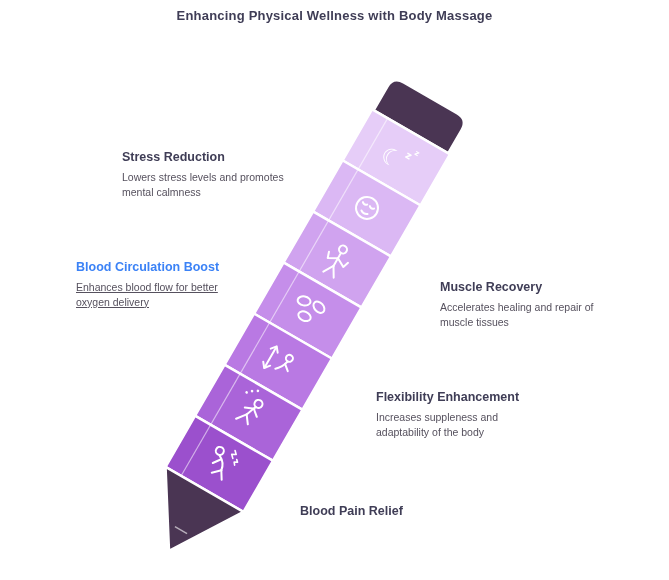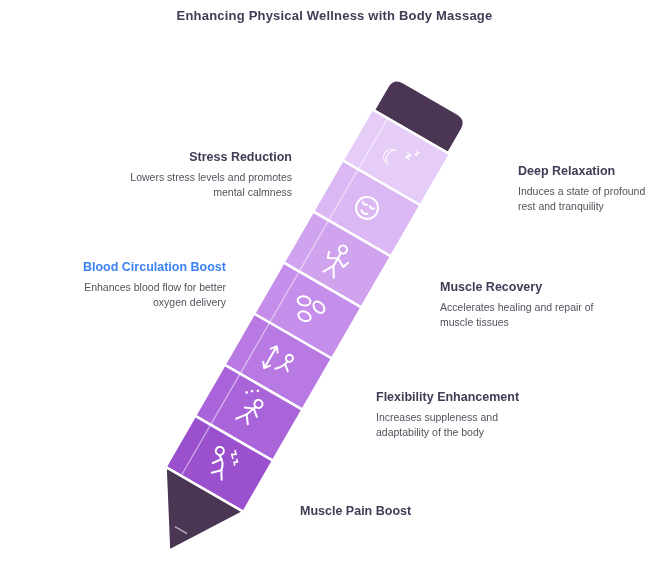--- a/index.html
+++ b/index.html
@@ -20,21 +20,21 @@
   }
   .pencil-wrap{
     position:absolute;
     left:252px;top:58px;
     width:96px;height:532px;
     transform:rotate(30deg);
   }
   .label{
     position:absolute;
   }
-  .label.align-right{text-align:right;}
+  .label.align-right{}
   .label.align-left{text-align:left;}
   .feature-title{
     font-size:12.5px;
     font-weight:800;
     line-height:1.25;
   }
   .feature-desc{
     margin-top:4px;
     font-size:10.5px;
     line-height:1.45;
@@ -136,36 +136,32 @@
     </svg>
   </div>
 
   <div class="label align-right lbl-stress">
     <div class="feature-title" style="color: rgb(63, 61, 86);">Stress Reduction</div>
     <div class="feature-desc" style="color: rgb(86, 81, 94);">Lowers stress levels and promotes mental calmness</div>
   </div>
 
   <div class="label align-right lbl-blood">
     <div class="feature-title" style="color: #3b82f6;">Blood Circulation Boost</div>
-    <div class="feature-desc" style="color: rgb(86, 81, 94);">Enhances blood flow for better oxygen delivery</div>
+    <div class="feature-desc" style="color: rgb(86, 81, 94); text-decoration: underline;">Enhances blood flow for better oxygen delivery</div>
   </div>
 
 
-  <div class="label align-left lbl-deep">
-    <div class="feature-title" style="color: rgb(63, 61, 86);">Deep Relaxation</div>
-    <div class="feature-desc" style="color: rgb(86, 81, 94);">Induces a state of profound rest and tranquility</div>
-  </div>
 
   <div class="label align-left lbl-recovery">
     <div class="feature-title" style="color: rgb(63, 61, 86);">Muscle Recovery</div>
     <div class="feature-desc" style="color: rgb(86, 81, 94);">Accelerates healing and repair of muscle tissues</div>
   </div>
 
   <div class="label align-left lbl-flex">
     <div class="feature-title" style="color: rgb(63, 61, 86);">Flexibility Enhancement</div>
     <div class="feature-desc" style="color: rgb(86, 81, 94);">Increases suppleness and adaptability of the body</div>
   </div>
 
   <div class="label align-left lbl-pain">
-    <div class="feature-title" style="color: rgb(63, 61, 86);">Muscle Pain Boost</div>
+    <div class="feature-title" style="color: rgb(63, 61, 86);">Blood Pain Relief</div>
   </div>
 
 </div>
 
 </body></html>

